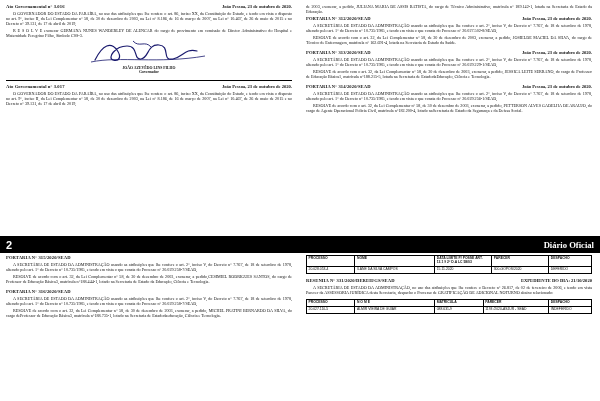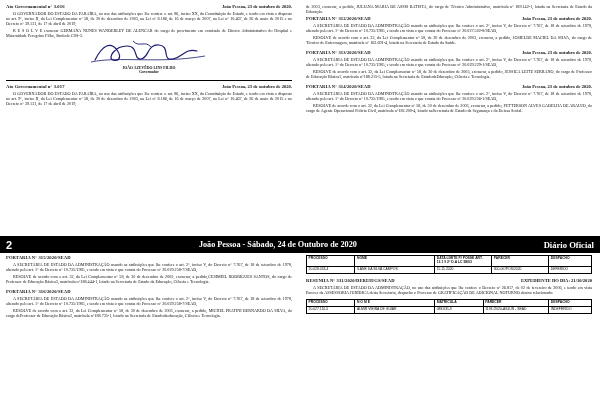--- a/index.html
+++ b/index.html
@@ -128,21 +128,20 @@
         </div>
         <p class="p ind">A SECRETÁRIA DE ESTADO DA ADMINISTRAÇÃO usando as atribuições que lhe confere o art. 2°, inciso V, do Decreto n° 7.767, de 18 de setembro de 1978, alterado pelo art. 1° do Decreto n° 10.735/1985, e tendo em vista o que consta do Processo n° 20.029.256-1/SEAD,</p>
         <p class="p ind">RESOLVE de acordo com o art. 32, da Lei Complementar n° 58, de 30 de dezembro de 2003, exonerar, a pedido, PETTERSON ALVES GADELHA DE ARAUJO, do cargo de Agente Operacional Policia Civil, matrícula n°182.200-4, lotado naSecretaria de Estado da Segurança e da Defesa Social.</p>
       </div>
 
     </div>
   </div>
 
   <div class="band">
     <span class="pg">2</span>
-    <span class="ctr">João Pessoa - Sábado, 24 de Outubro de 2020</span>
     <span class="do">Diário Oficial</span>
   </div>
 
   <div class="bot">
 
     <div class="bcol bcolL">
 
       <div class="blk">
         <div class="hdline">
           <span class="left">PORTARIA N° 315/2020/SEAD</span>

